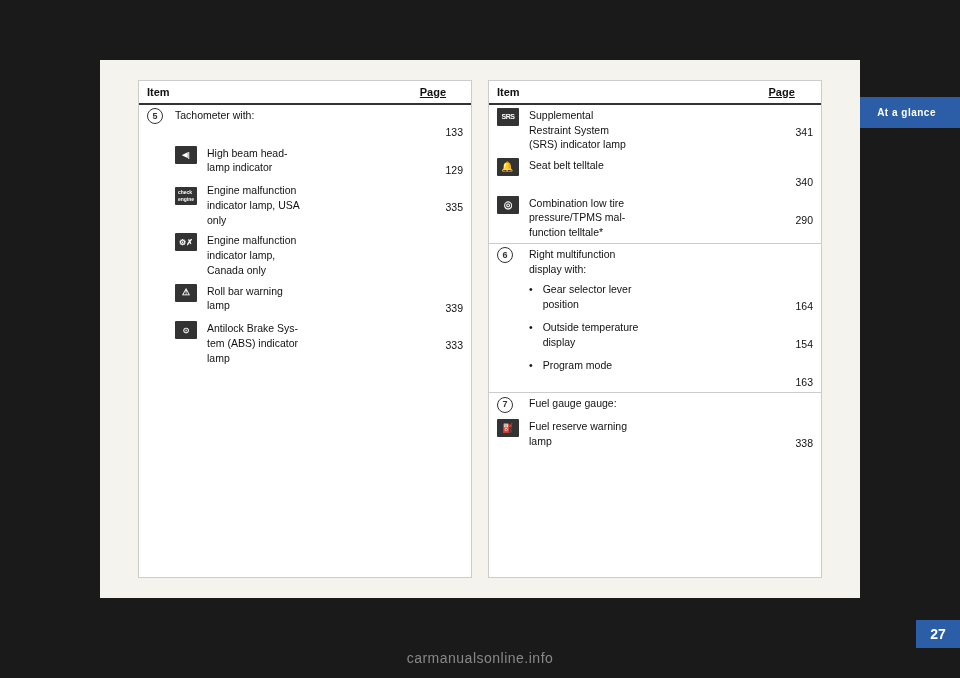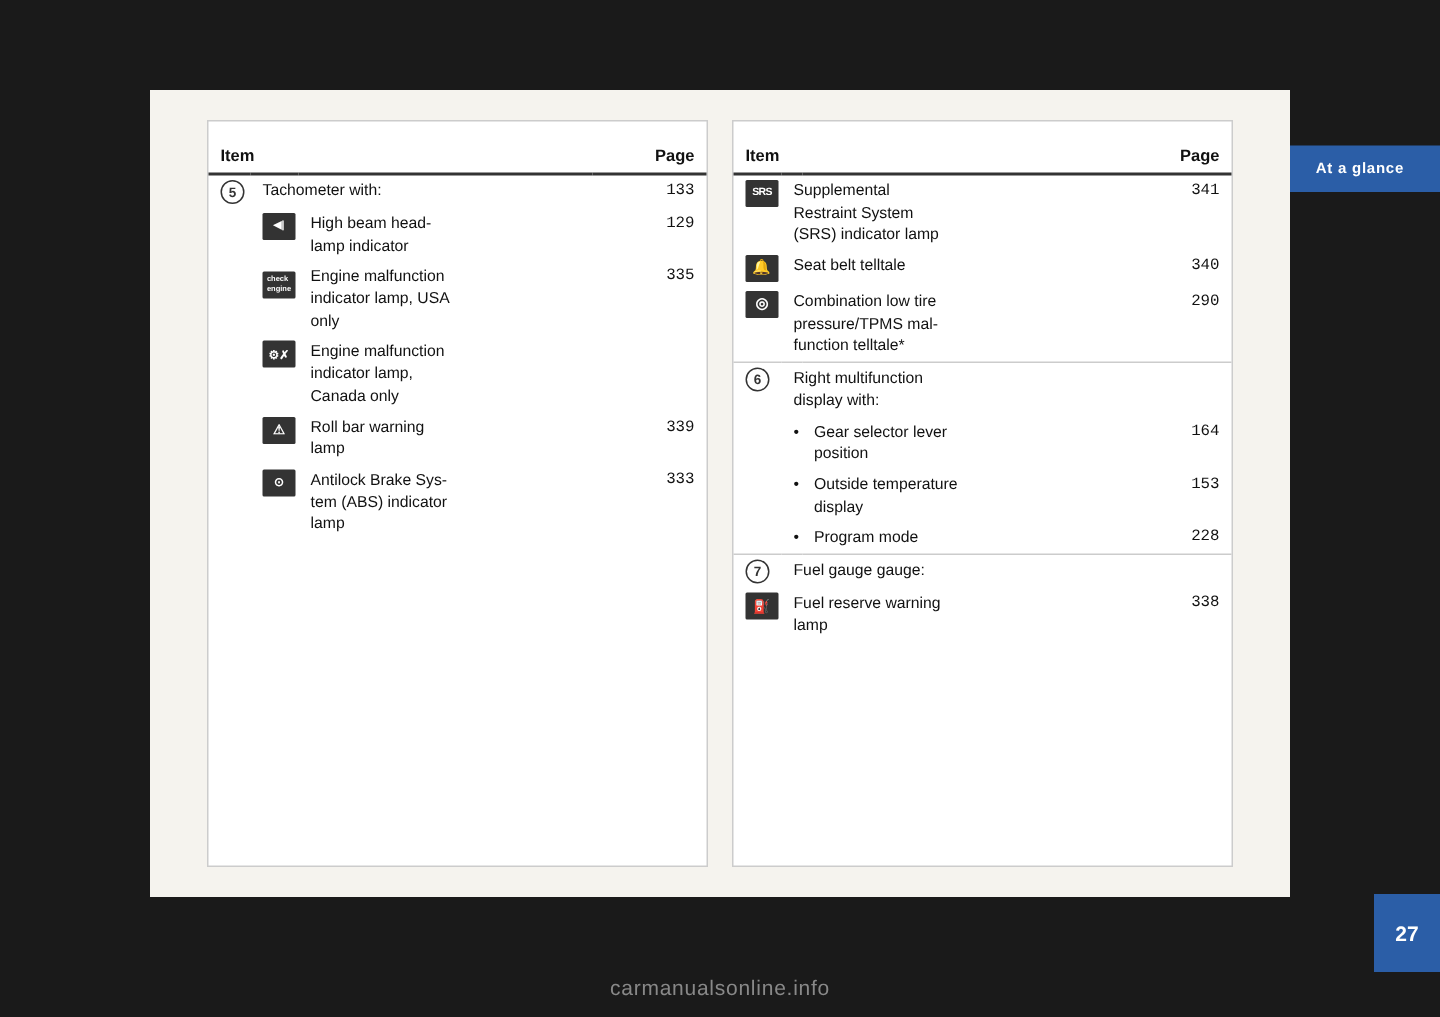--- a/index.html
+++ b/index.html
@@ -37,21 +37,21 @@
     }
 
     
     .page-number-box {
       position: absolute;
       bottom: 30px;
       right: 0;
       background: #2b5ea7;
       color: white;
       width: 44px;
-      height: 52px;
+      height: 28px;
       display: flex;
       align-items: center;
       justify-content: center;
       font-size: 14px;
       font-weight: bold;
     }
 
     
     .tables-container {
       display: flex;
@@ -65,54 +65,53 @@
       flex: 1;
       border: 1px solid #ccc;
       background: white;
       margin: 0 8px;
     }
 
     table {
       width: 100%;
       border-collapse: collapse;
       font-size: 11px;
-      margin-top: 12px;
     }
 
     thead tr {
       border-bottom: 2px solid #333;
     }
 
     thead th {
       padding: 5px 8px;
       text-align: left;
       font-weight: bold;
       font-size: 11px;
       color: #111;
     }
 
     thead th.page-col {
-      text-align: right;
+      text-align: center;
       white-space: nowrap;
+      text-decoration: underline;
     }
 
     tbody td {
       padding: 3px 8px;
       vertical-align: top;
       color: #111;
       font-size: 10.5px;
       line-height: 1.4;
     }
 
     tbody td.page-num {
       text-align: right;
       white-space: nowrap;
       vertical-align: top;
-      padding-top: 3px;
-      font-family: Liberation Mono, monospace;
+      padding-top: 20px;
     }
 
     .section-header {
       font-weight: normal;
     }
 
     .icon-cell {
       width: 28px;
       padding-right: 2px;
     }
@@ -292,28 +291,28 @@
             <td></td>
             <td class="bullet-cell">•</td>
             <td>Gear selector lever<br>position</td>
             <td class="page-num">164</td>
           </tr>
 
           <tr>
             <td></td>
             <td class="bullet-cell">•</td>
             <td>Outside temperature<br>display</td>
-            <td class="page-num">153</td>
+            <td class="page-num">154</td>
           </tr>
 
           <tr>
             <td></td>
             <td class="bullet-cell">•</td>
             <td>Program mode</td>
-            <td class="page-num">228</td>
+            <td class="page-num">163</td>
           </tr>
 
           <tr style="border-top:1px solid #ccc;">
             <td class="icon-cell">
               <span class="num-circle">7</span>
             </td>
             <td colspan="2" class="section-header">Fuel gauge gauge:</td>
             <td class="page-num"></td>
           </tr>
 

